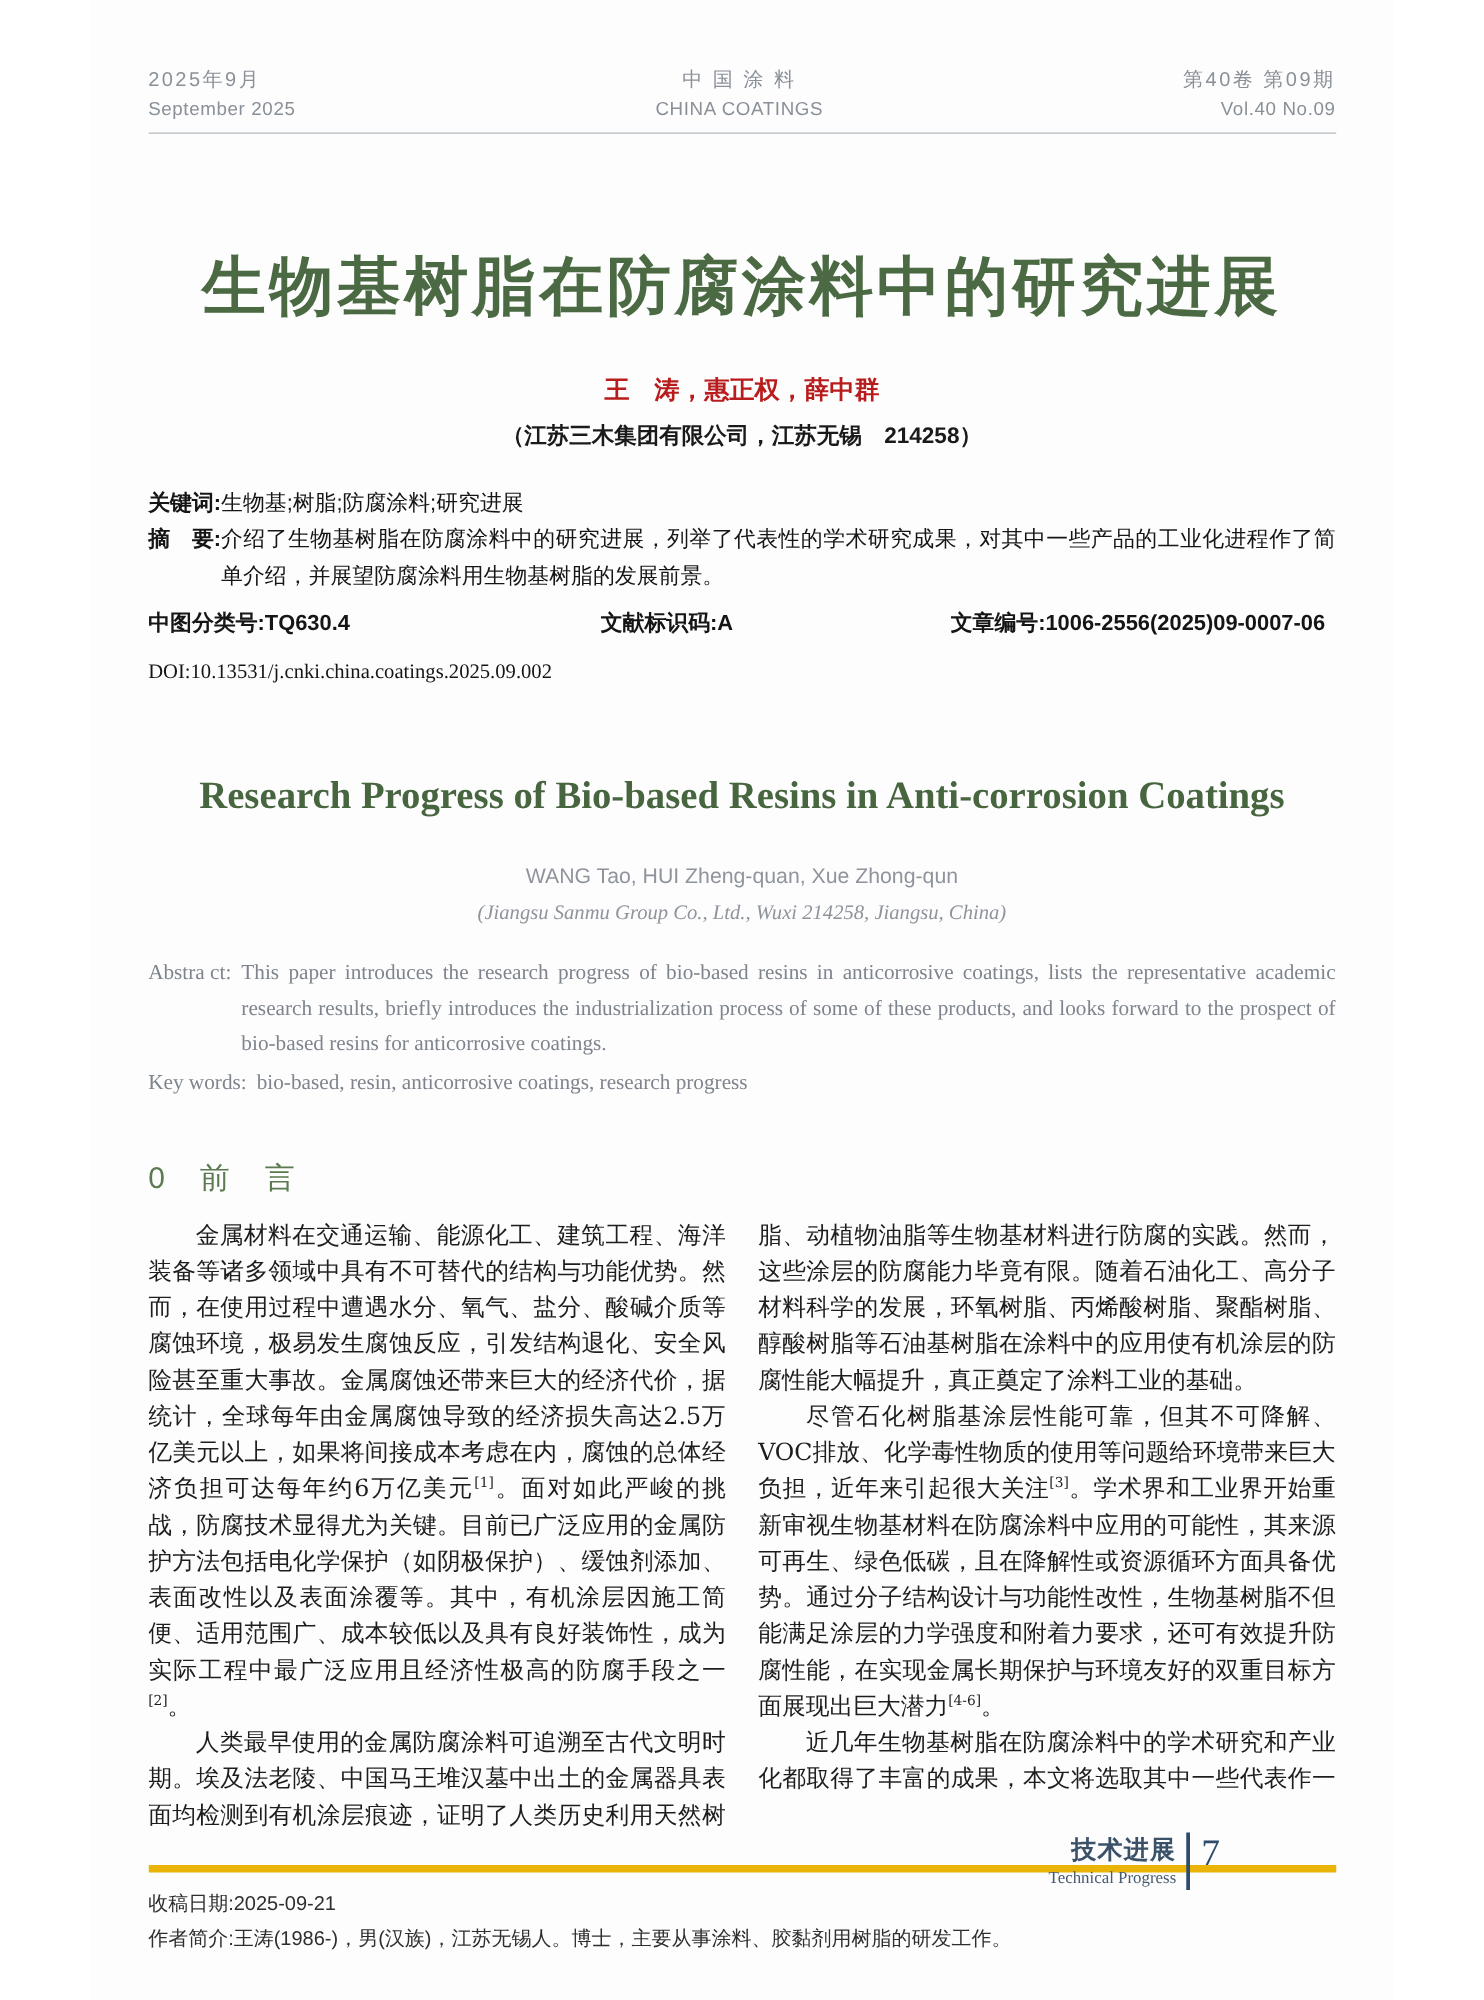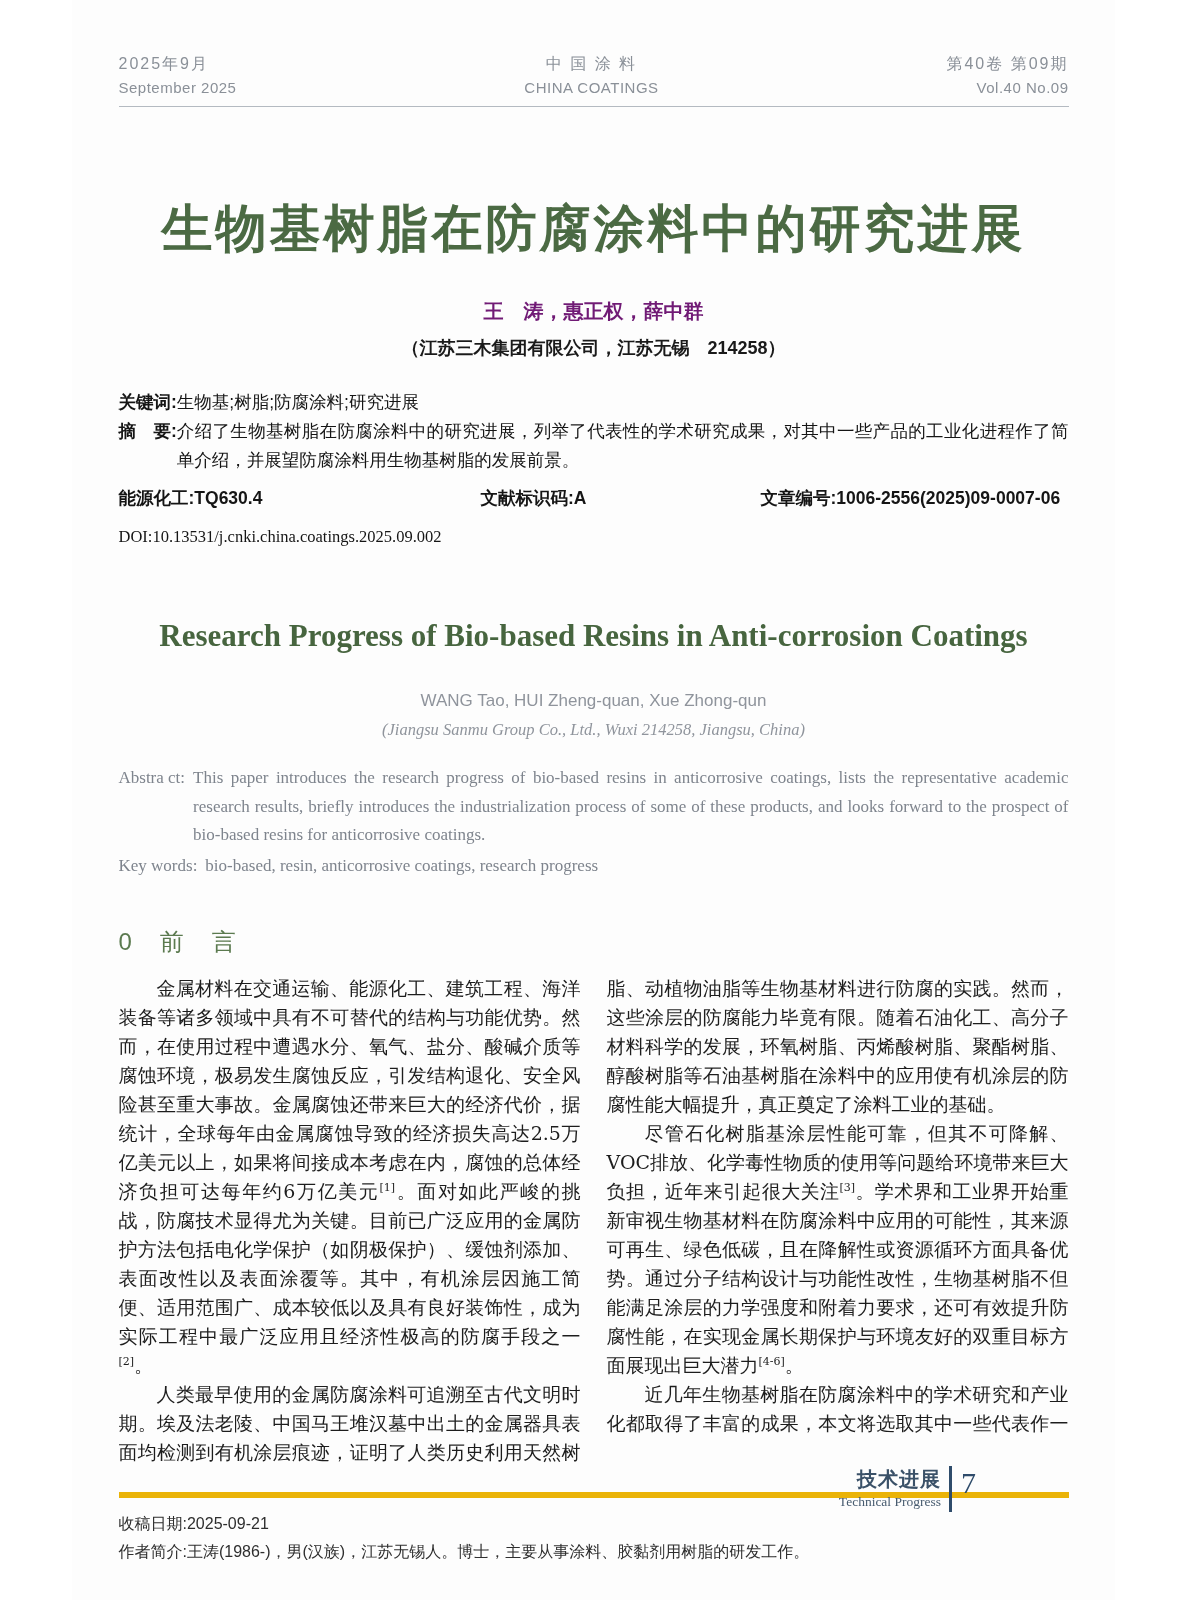--- a/index.html
+++ b/index.html
@@ -28,21 +28,21 @@
   .jh-right { text-align: right; }
   .jh-cn { font-size: 16px; letter-spacing: 2px; }
   .jh-en { font-size: 15px; letter-spacing: .5px; }
 
   
   .cn-title {
     margin-top: 88px; text-align: center;
     font-size: 51px; font-weight: bold; letter-spacing: 3px;
     color: #4b6a43;
   }
-  .cn-authors { margin-top: 34px; text-align: center; font-size: 20px; font-weight: bold; color: #701a75; }
+  .cn-authors { margin-top: 34px; text-align: center; font-size: 20px; font-weight: bold; color: #b91c1c; }
   .cn-affil   { margin-top: 11px; text-align: center; font-size: 18px; font-weight: bold; color: #1a1a1a; }
 
   
   .meta { margin-top: 28px; font-size: 17.5px; line-height: 29px; color: #151515; }
   .meta-row-hang { display: flex; }
   .meta-label { font-weight: bold; white-space: nowrap; }
   .meta-text { text-align: justify; }
   .kw-row { margin-top: 5px; }
   .class-row { display: flex; margin-top: 9px; font-weight: bold; }
   .class-row .clc { width: 362px; }
@@ -127,21 +127,21 @@
     <div class="meta">
       <div class="meta-row-hang kw-row">
         <span class="meta-label">关键词:</span>
         <span>生物基;树脂;防腐涂料;研究进展</span>
       </div>
       <div class="meta-row-hang">
         <span class="meta-label">摘　要:</span>
         <span class="meta-text">介绍了生物基树脂在防腐涂料中的研究进展，列举了代表性的学术研究成果，对其中一些产品的工业化进程作了简单介绍，并展望防腐涂料用生物基树脂的发展前景。</span>
       </div>
       <div class="class-row">
-        <span class="clc">能源化工:TQ630.4</span>
+        <span class="clc">中图分类号:TQ630.4</span>
         <span class="doccode">文献标识码:A</span>
         <span>文章编号:1006-2556(2025)09-0007-06</span>
       </div>
       <div class="doi-row">DOI:10.13531/j.cnki.china.coatings.2025.09.002</div>
     </div>
 
     <h2 class="en-title">Research Progress of Bio-based Resins in Anti-corrosion Coatings</h2>
     <div class="en-authors">WANG Tao, HUI Zheng-quan, Xue Zhong-qun</div>
     <div class="en-affil">(Jiangsu Sanmu Group Co., Ltd., Wuxi 214258, Jiangsu, China)</div>
     <div class="en-abstract">

